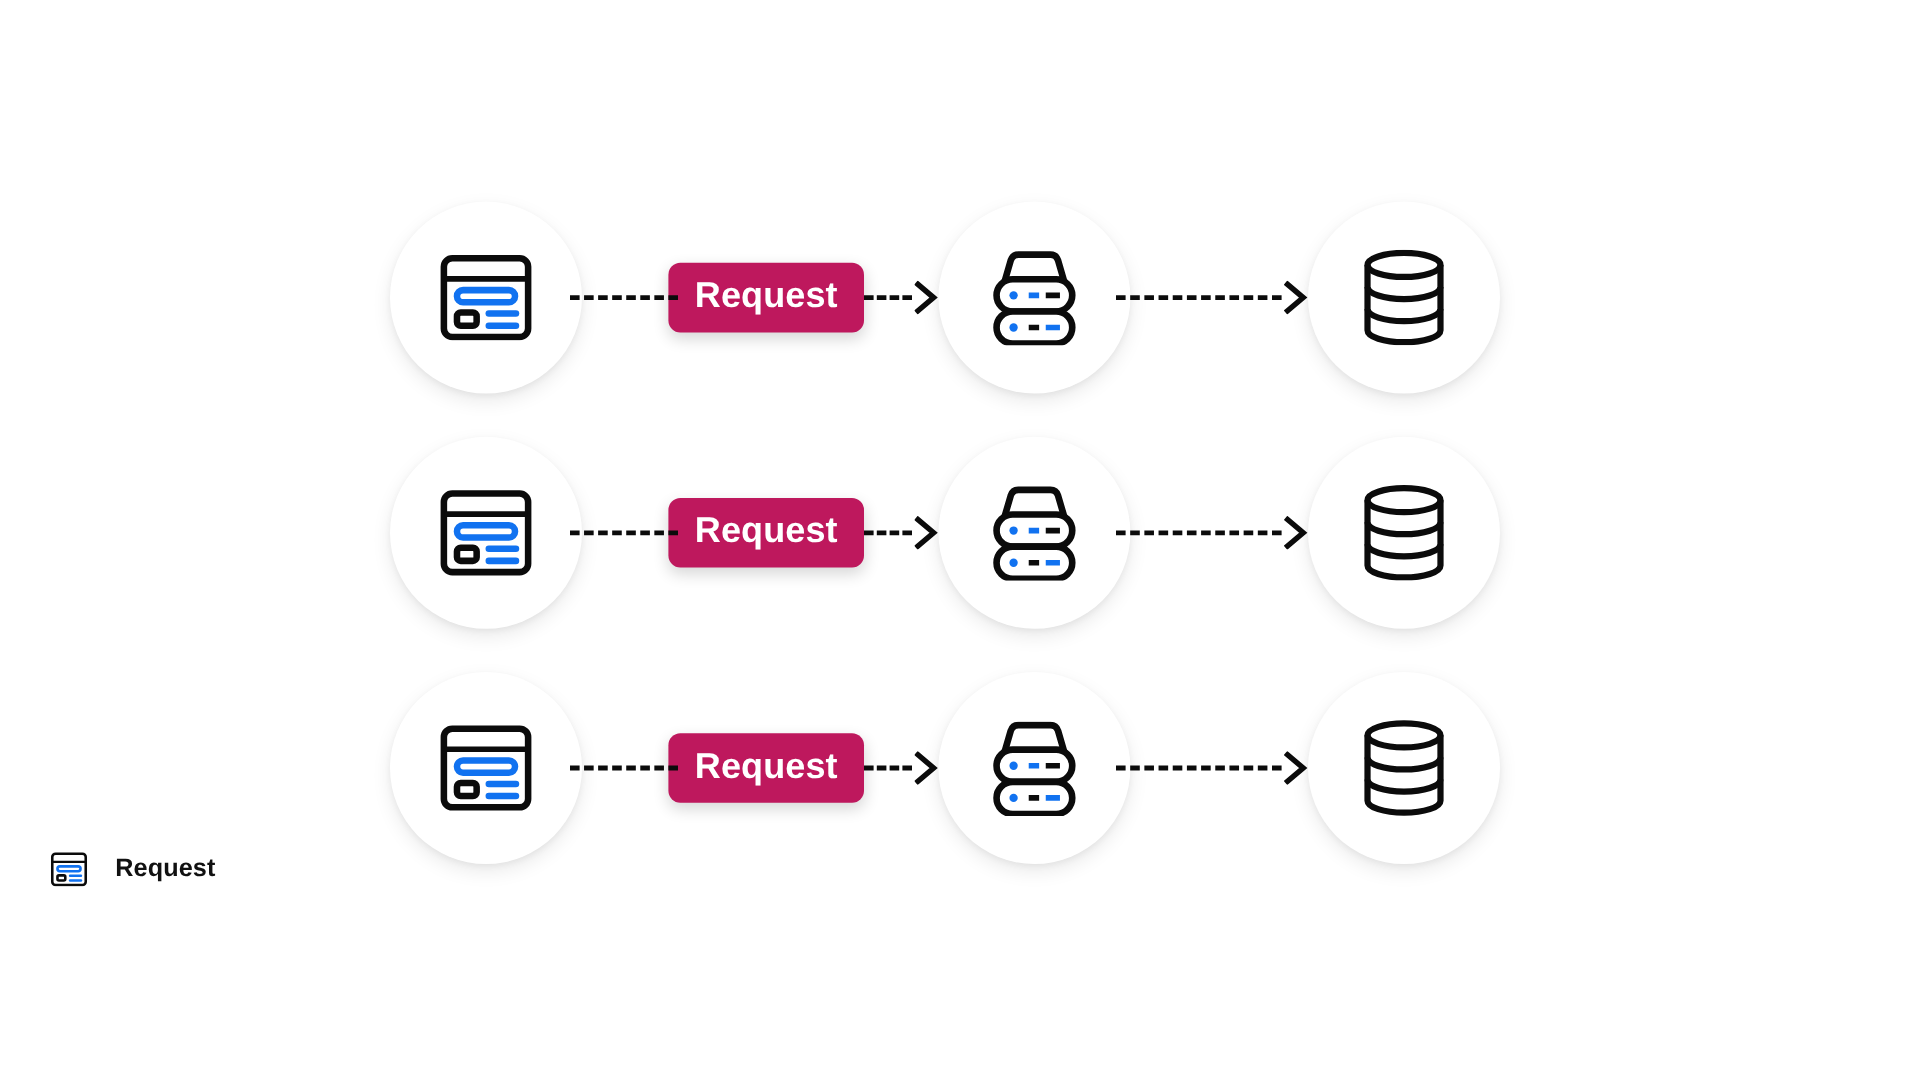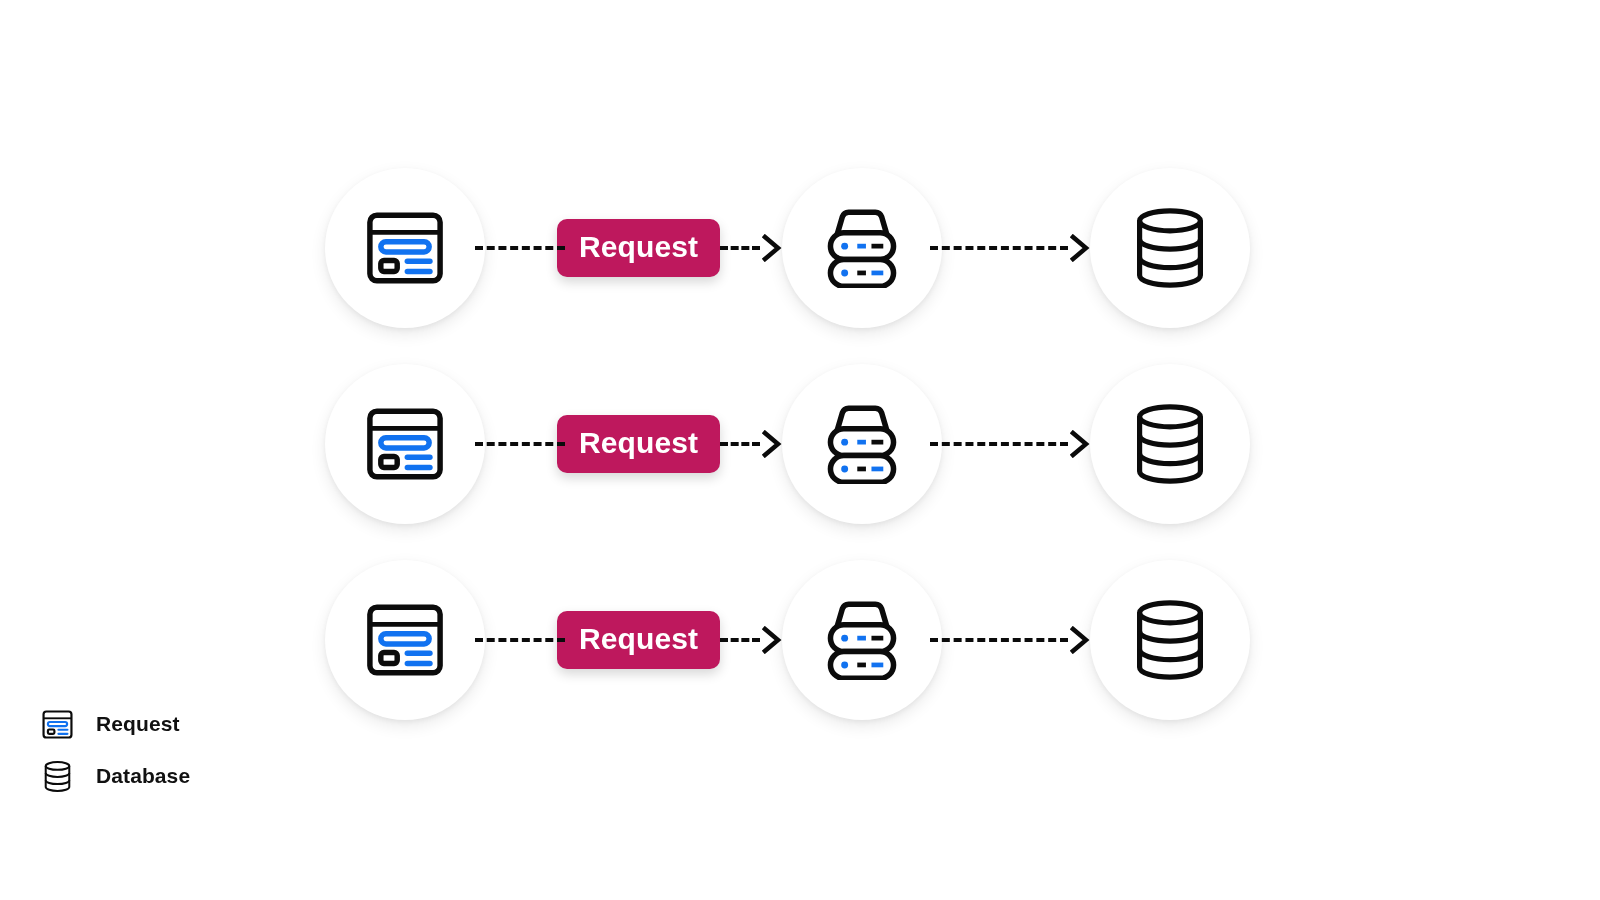--- a/index.html
+++ b/index.html
@@ -283,22 +283,14 @@
   <div class="legend-item">
     <span class="legend-icon">
       <svg width="31" height="29">
           <use href="#sym-browser"></use>
         </svg>
     </span>
     <span class="legend-label">Request</span>
   </div>
 
 
-  <div class="legend-item">
-    <span class="legend-icon">
-      <svg width="29" height="31">
-          <use href="#sym-database"></use>
-        </svg>
-    </span>
-    <span class="legend-label">Database</span>
-  </div>
 
 </div>
 
 </body></html>

